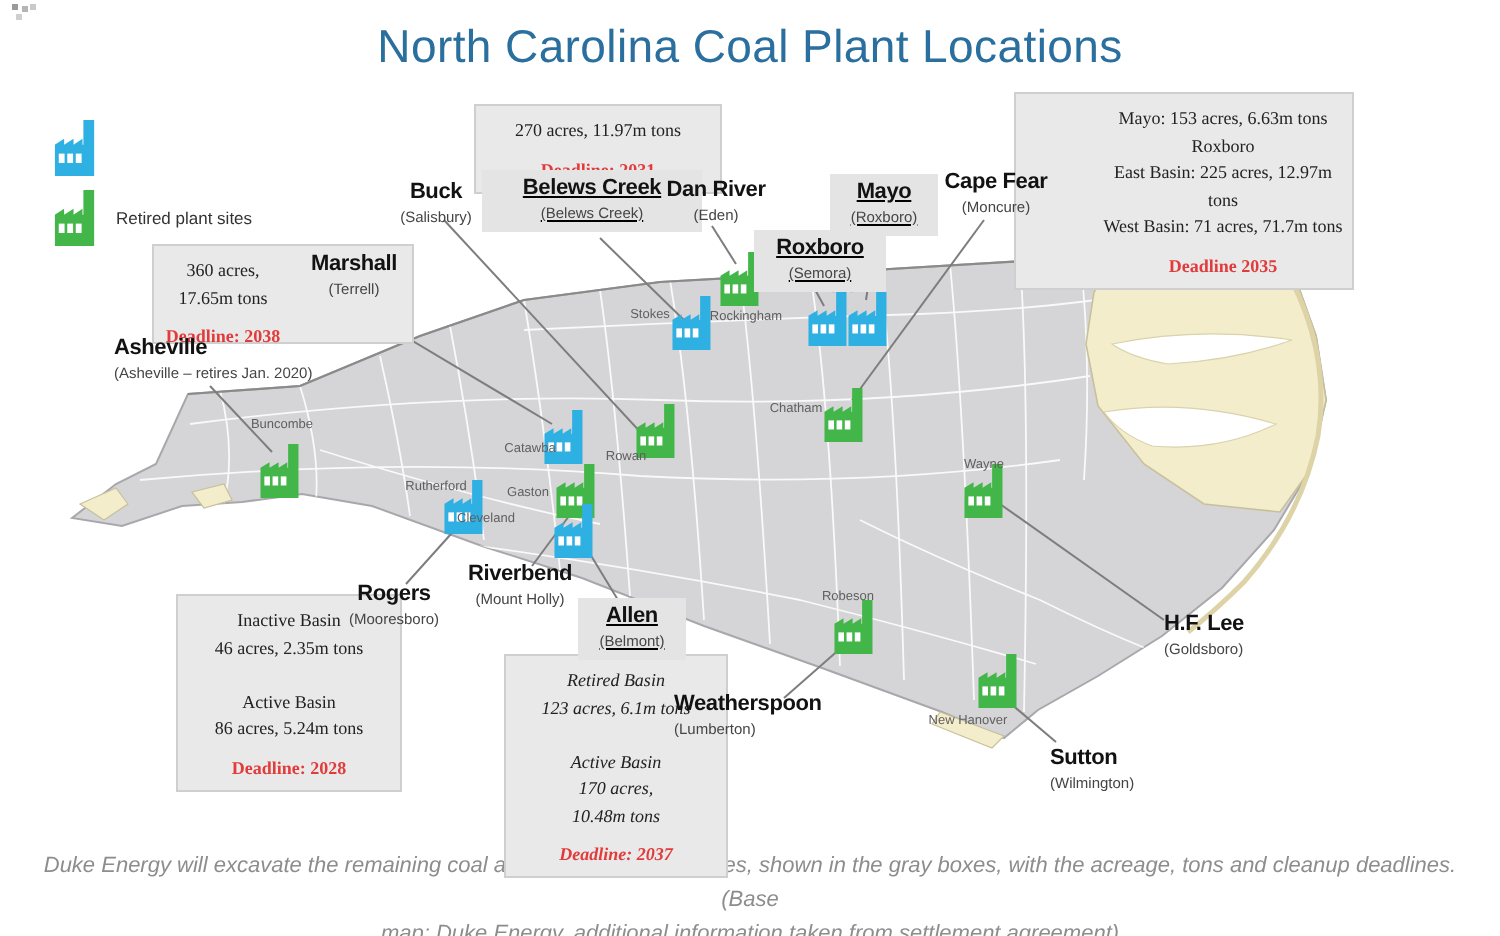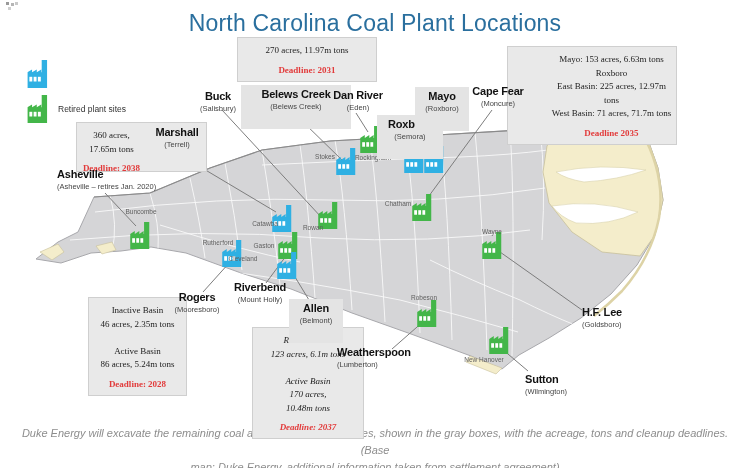--- a/index.html
+++ b/index.html
@@ -18,21 +18,21 @@
   .op{fill:var(--c-operating,#2fb0e3);}
   .re{fill:var(--c-retired,#43b649);}
   .ibox{position:absolute;z-index:3;background:#e9e9e9;border:1px solid #cfcfcf;box-sizing:border-box;
         font-family:"Liberation Serif",serif;font-size:9px;color:#222;text-align:center;padding:6px 4px;}
   .ibox .txt{white-space:pre-line;line-height:1.5;}
   .ibox .dl{color:var(--c-deadline,#e23b3b);font-weight:bold;margin-top:7px;}
   .ibox-marshall{padding-right:64px;}
   .plab{position:absolute;z-index:5;text-align:center;}
   .plab .nm{display:block;font-size:11px;font-weight:bold;color:#121212;line-height:1.05;letter-spacing:-.2px;}
   .plab .sb{display:block;font-size:7.5px;color:#454545;margin-top:1px;}
-  .plab.boxed{background:#e4e4e4;padding:4px 3px 18px;}
+  .plab.boxed{background:#e4e4e4;padding:4px 3px 5px;text-decoration:underline;}
   .caption{position:absolute;left:0;right:0;top:425px;z-index:2;text-align:center;
            font-style:italic;font-size:11px;color:#8d8d8d;line-height:1.55;white-space:pre-line;padding:0 12px;}
 </style>
 </head>
 <body>
 
 <div class="stage">
 
   <div class="corner-artifact"></div>
 
@@ -137,36 +137,36 @@
       <text class="county" x="325" y="159">Stokes</text>
       <text class="county" x="373" y="160">Rockingham</text>
       <text class="county" x="421" y="146">Person</text>
       <text class="county" x="398" y="206">Chatham</text>
       <text class="county" x="492" y="234">Wayne</text>
       <text class="county" x="424" y="300">Robeson</text>
       <text class="county" x="484" y="362">New Hanover</text>
     </g>
   </svg>
 
-  <div class="ibox" style="left:237px;top:37px;width:140px;font-family:Liberation Serif, serif;">
+  <div class="ibox" style="left:237px;top:52px;width:124px;font-family:Liberation Serif, serif;">
     <div class="txt">270 acres, 11.97m tons</div>
     <div class="dl">Deadline: 2031</div>
   </div>
   <div class="ibox" style="left:507px;top:46px;width:170px;padding-left:43px;">
     <div class="txt">Mayo: 153 acres, 6.63m tons
 Roxboro
 East Basin: 225 acres, 12.97m tons
 West Basin: 71 acres, 71.7m tons</div>
     <div class="dl">Deadline 2035</div>
   </div>
   <div class="ibox ibox-marshall" style="left:76px;top:122px;width:131px;height:50px;">
     <div class="txt">360 acres, 17.65m tons</div>
     <div class="dl">Deadline: 2038</div>
   </div>
-  <div class="ibox" style="left:88px;top:297px;width:99px;">
+  <div class="ibox" style="left:88px;top:297px;width:113px;">
     <div class="txt">Inactive Basin
 46 acres, 2.35m tons
 
 Active Basin
 86 acres, 5.24m tons</div>
     <div class="dl">Deadline: 2028</div>
   </div>
   <div class="ibox" style="left:252px;top:327px;width:112px;font-style:italic;">
     <div class="txt">Retired Basin
 123 acres, 6.1m tons

